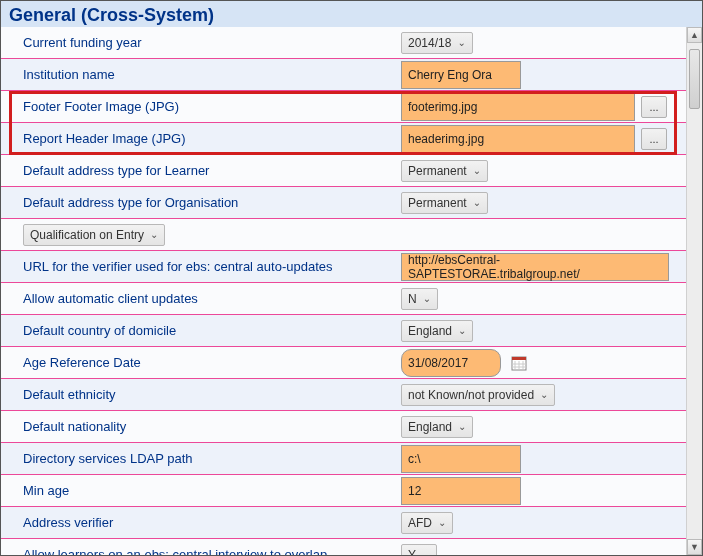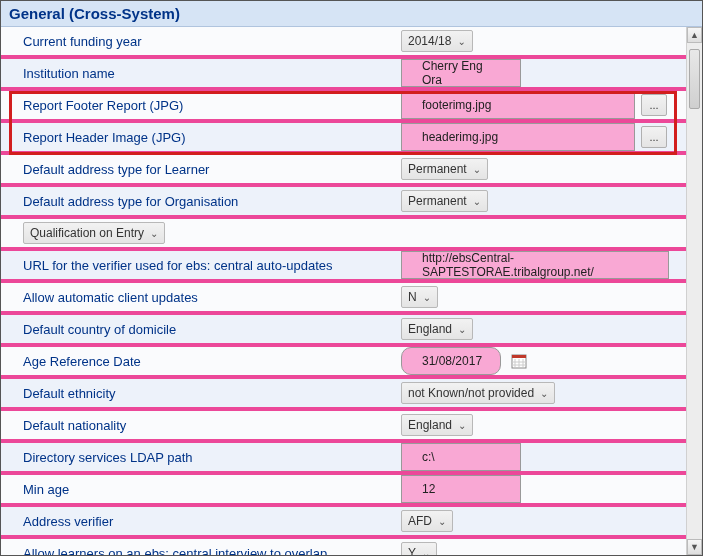--- a/index.html
+++ b/index.html
@@ -17,36 +17,36 @@
     position: relative;
     background: #fff;
     overflow: hidden;
   }
   .header {
     background: #D6E4F5;
     border-bottom: 1px solid #b0c4de;
     padding: 4px 8px;
     font-weight: bold;
     color: #003388;
-    font-size: 15px;
+    font-size: 18px;
   }
   .content {
     position: absolute;
     top: 26px;
     left: 0;
     right: 16px;
     bottom: 0;
     overflow-y: auto;
   }
   .row {
     display: flex;
     align-items: center;
     height: 32px;
     padding-left: 22px;
-    border-bottom: 4px solid #ec4899;
+    border-bottom: 1px solid #ec4899;
   }
   .row:nth-child(odd) { background: #FAFBFD; }
   .row:nth-child(even) { background: #EDF2FA; }
   .label {
     flex: 0 0 378px;
     color: #003388;
     font-size: 13px;
   }
   .control-cell {
     flex: 1;
@@ -67,23 +67,23 @@
     border-radius: 2px;
   }
   .dropdown .chev {
     margin-left: 6px;
     color: #555;
     font-size: 10px;
   }
   .textbox {
     display: inline-flex;
     align-items: center;
-    background: #f9a8d4;
+    background: #fdba74;
     border: 1px solid #999;
-    padding: 2px 20px;
+    padding: 2px 6px;
     height: 28px;
     color: #222;
     font-size: 12px;
   }
   .textbox.w120 { width: 120px; }
   .textbox.w100 { width: 100px; border-radius: 10px; }
   .textbox.w230 { width: 234px; }
   .textbox.w264 { width: 268px; }
   .browse-btn {
     width: 26px;
@@ -158,21 +158,21 @@
           </div>
         </div>
       </div>
       <div class="row">
         <div class="label">Institution name</div>
         <div class="control-cell">
           <div class="textbox w120">Cherry Eng Ora</div>
         </div>
       </div>
       <div class="row">
-        <div class="label">Report Footer Report (JPG)</div>
+        <div class="label">Footer Footer Image (JPG)</div>
         <div class="control-cell">
           <div class="textbox w230">footerimg.jpg</div>
           <div class="browse-btn">...</div>
         </div>
       </div>
       <div class="row">
         <div class="label">Report Header Image (JPG)</div>
         <div class="control-cell">
           <div class="textbox w230">headerimg.jpg</div>
           <div class="browse-btn">...</div>

